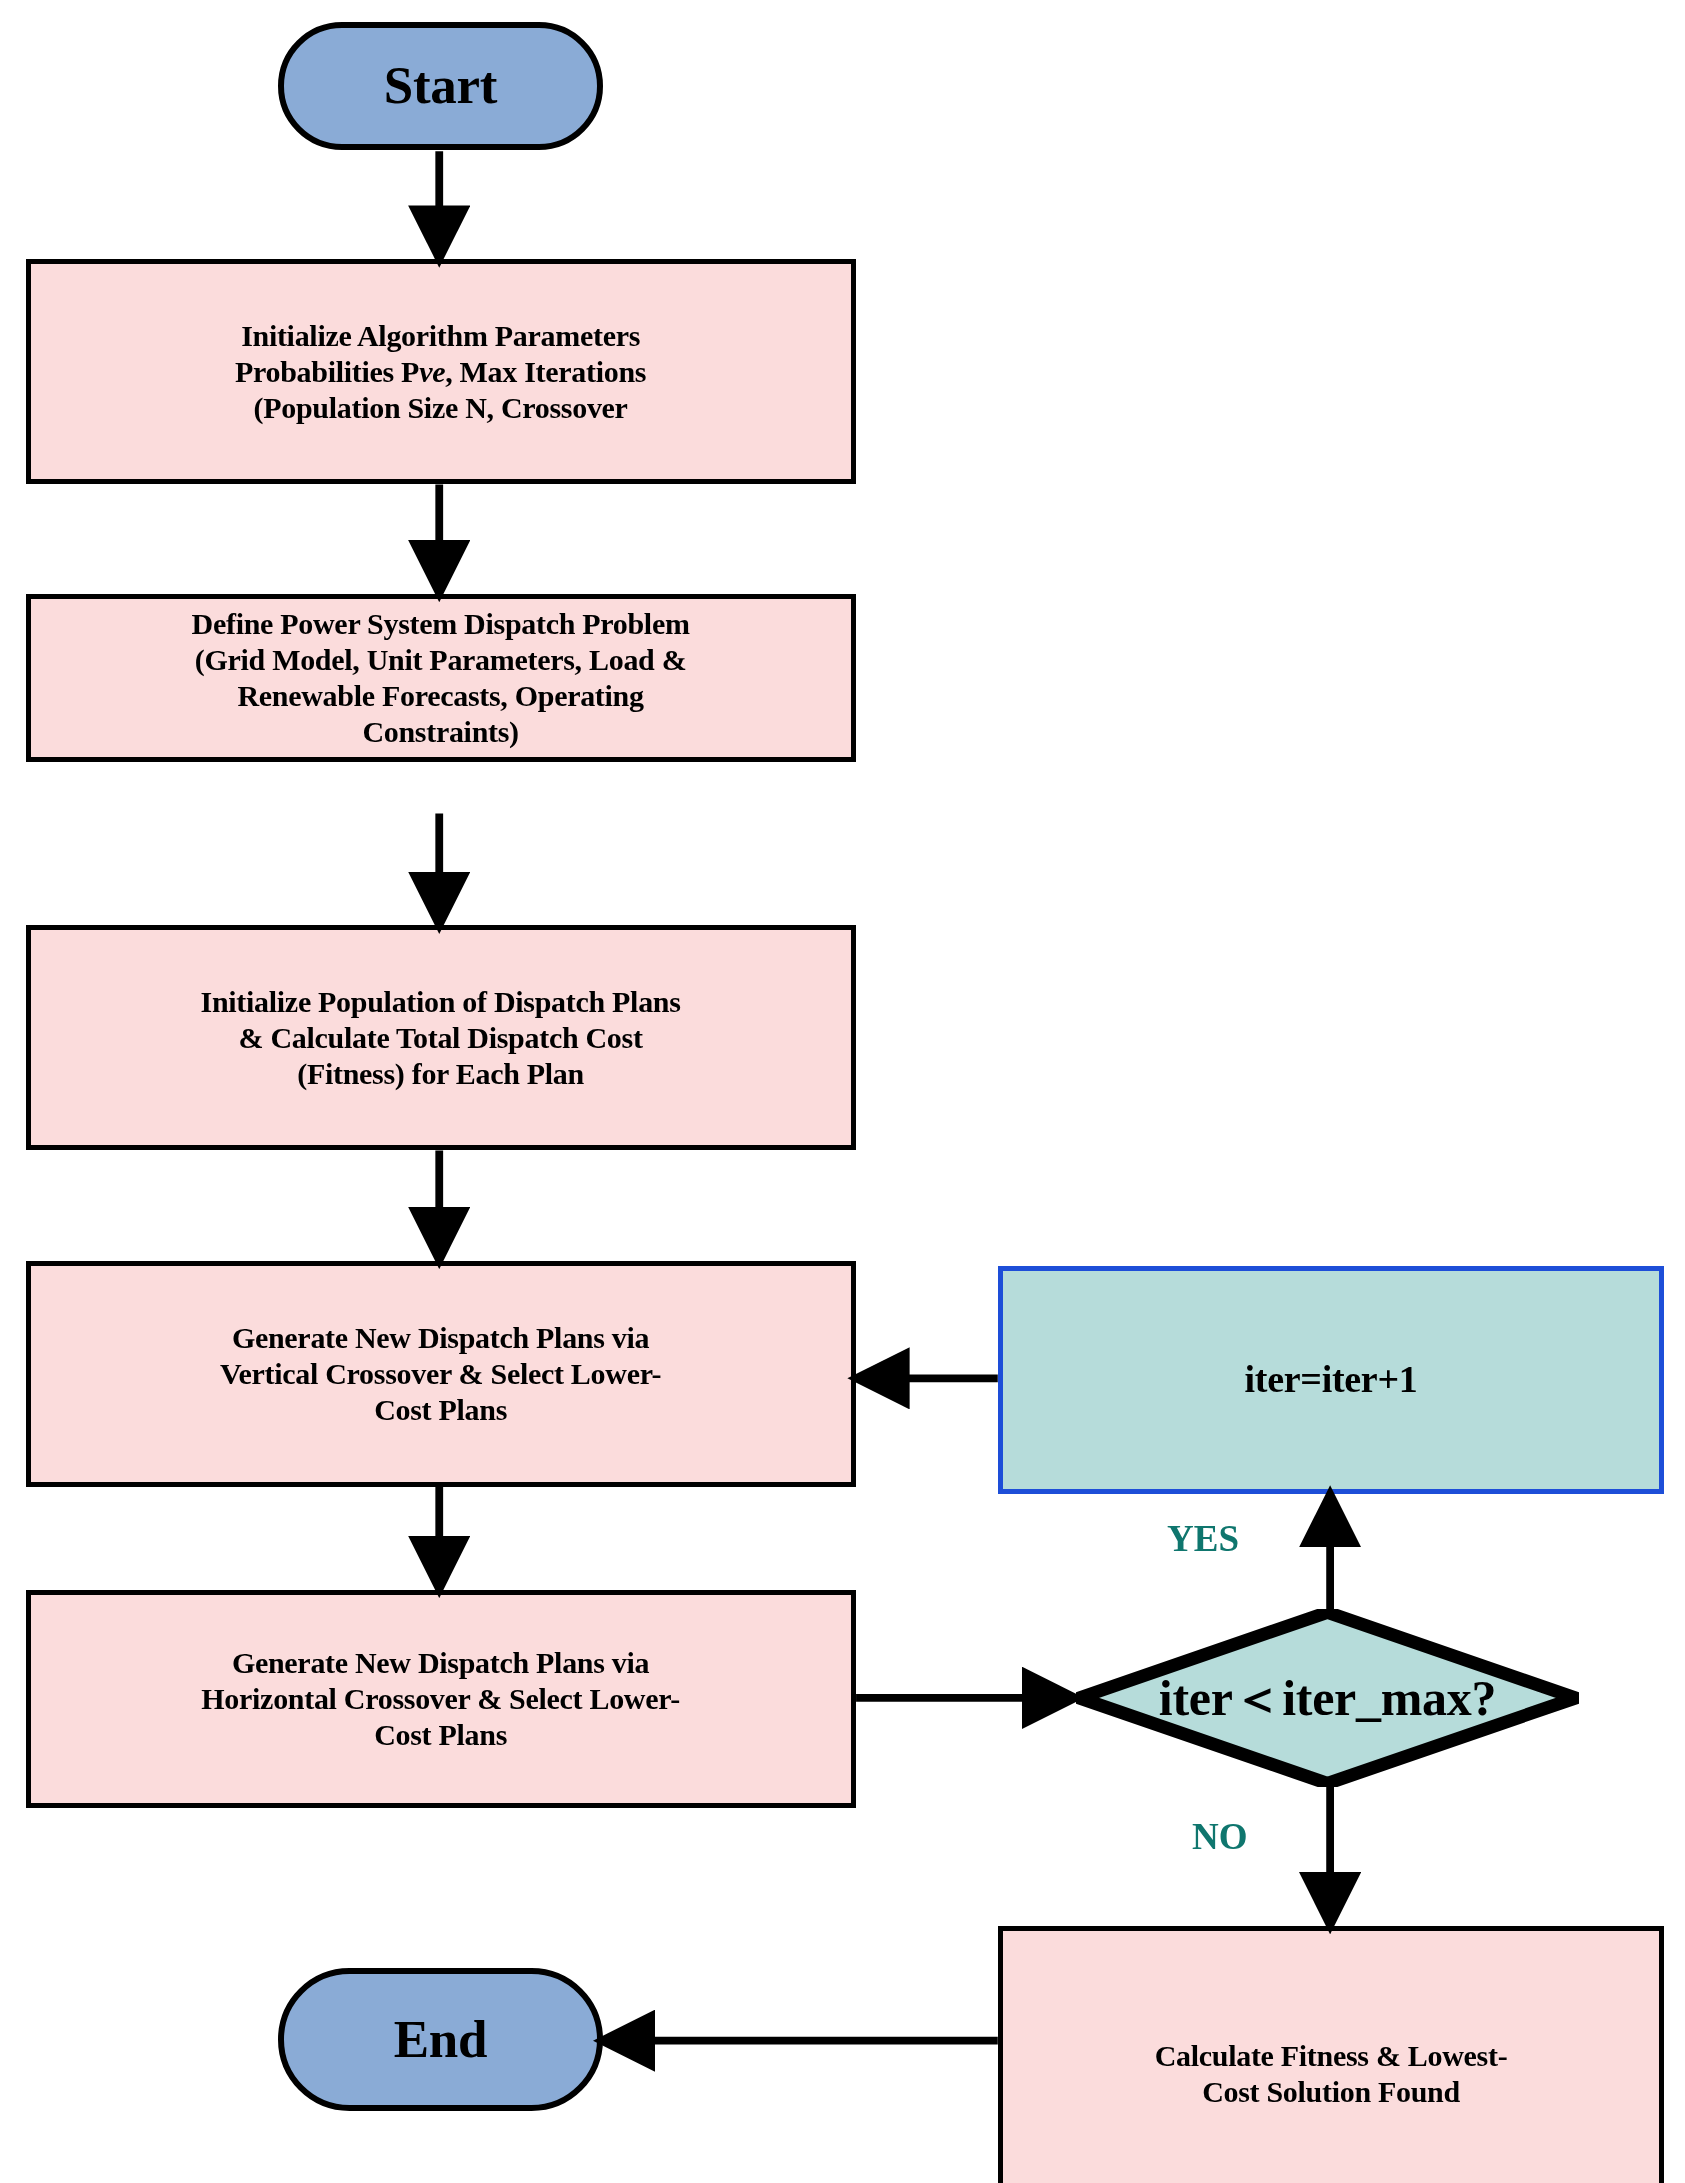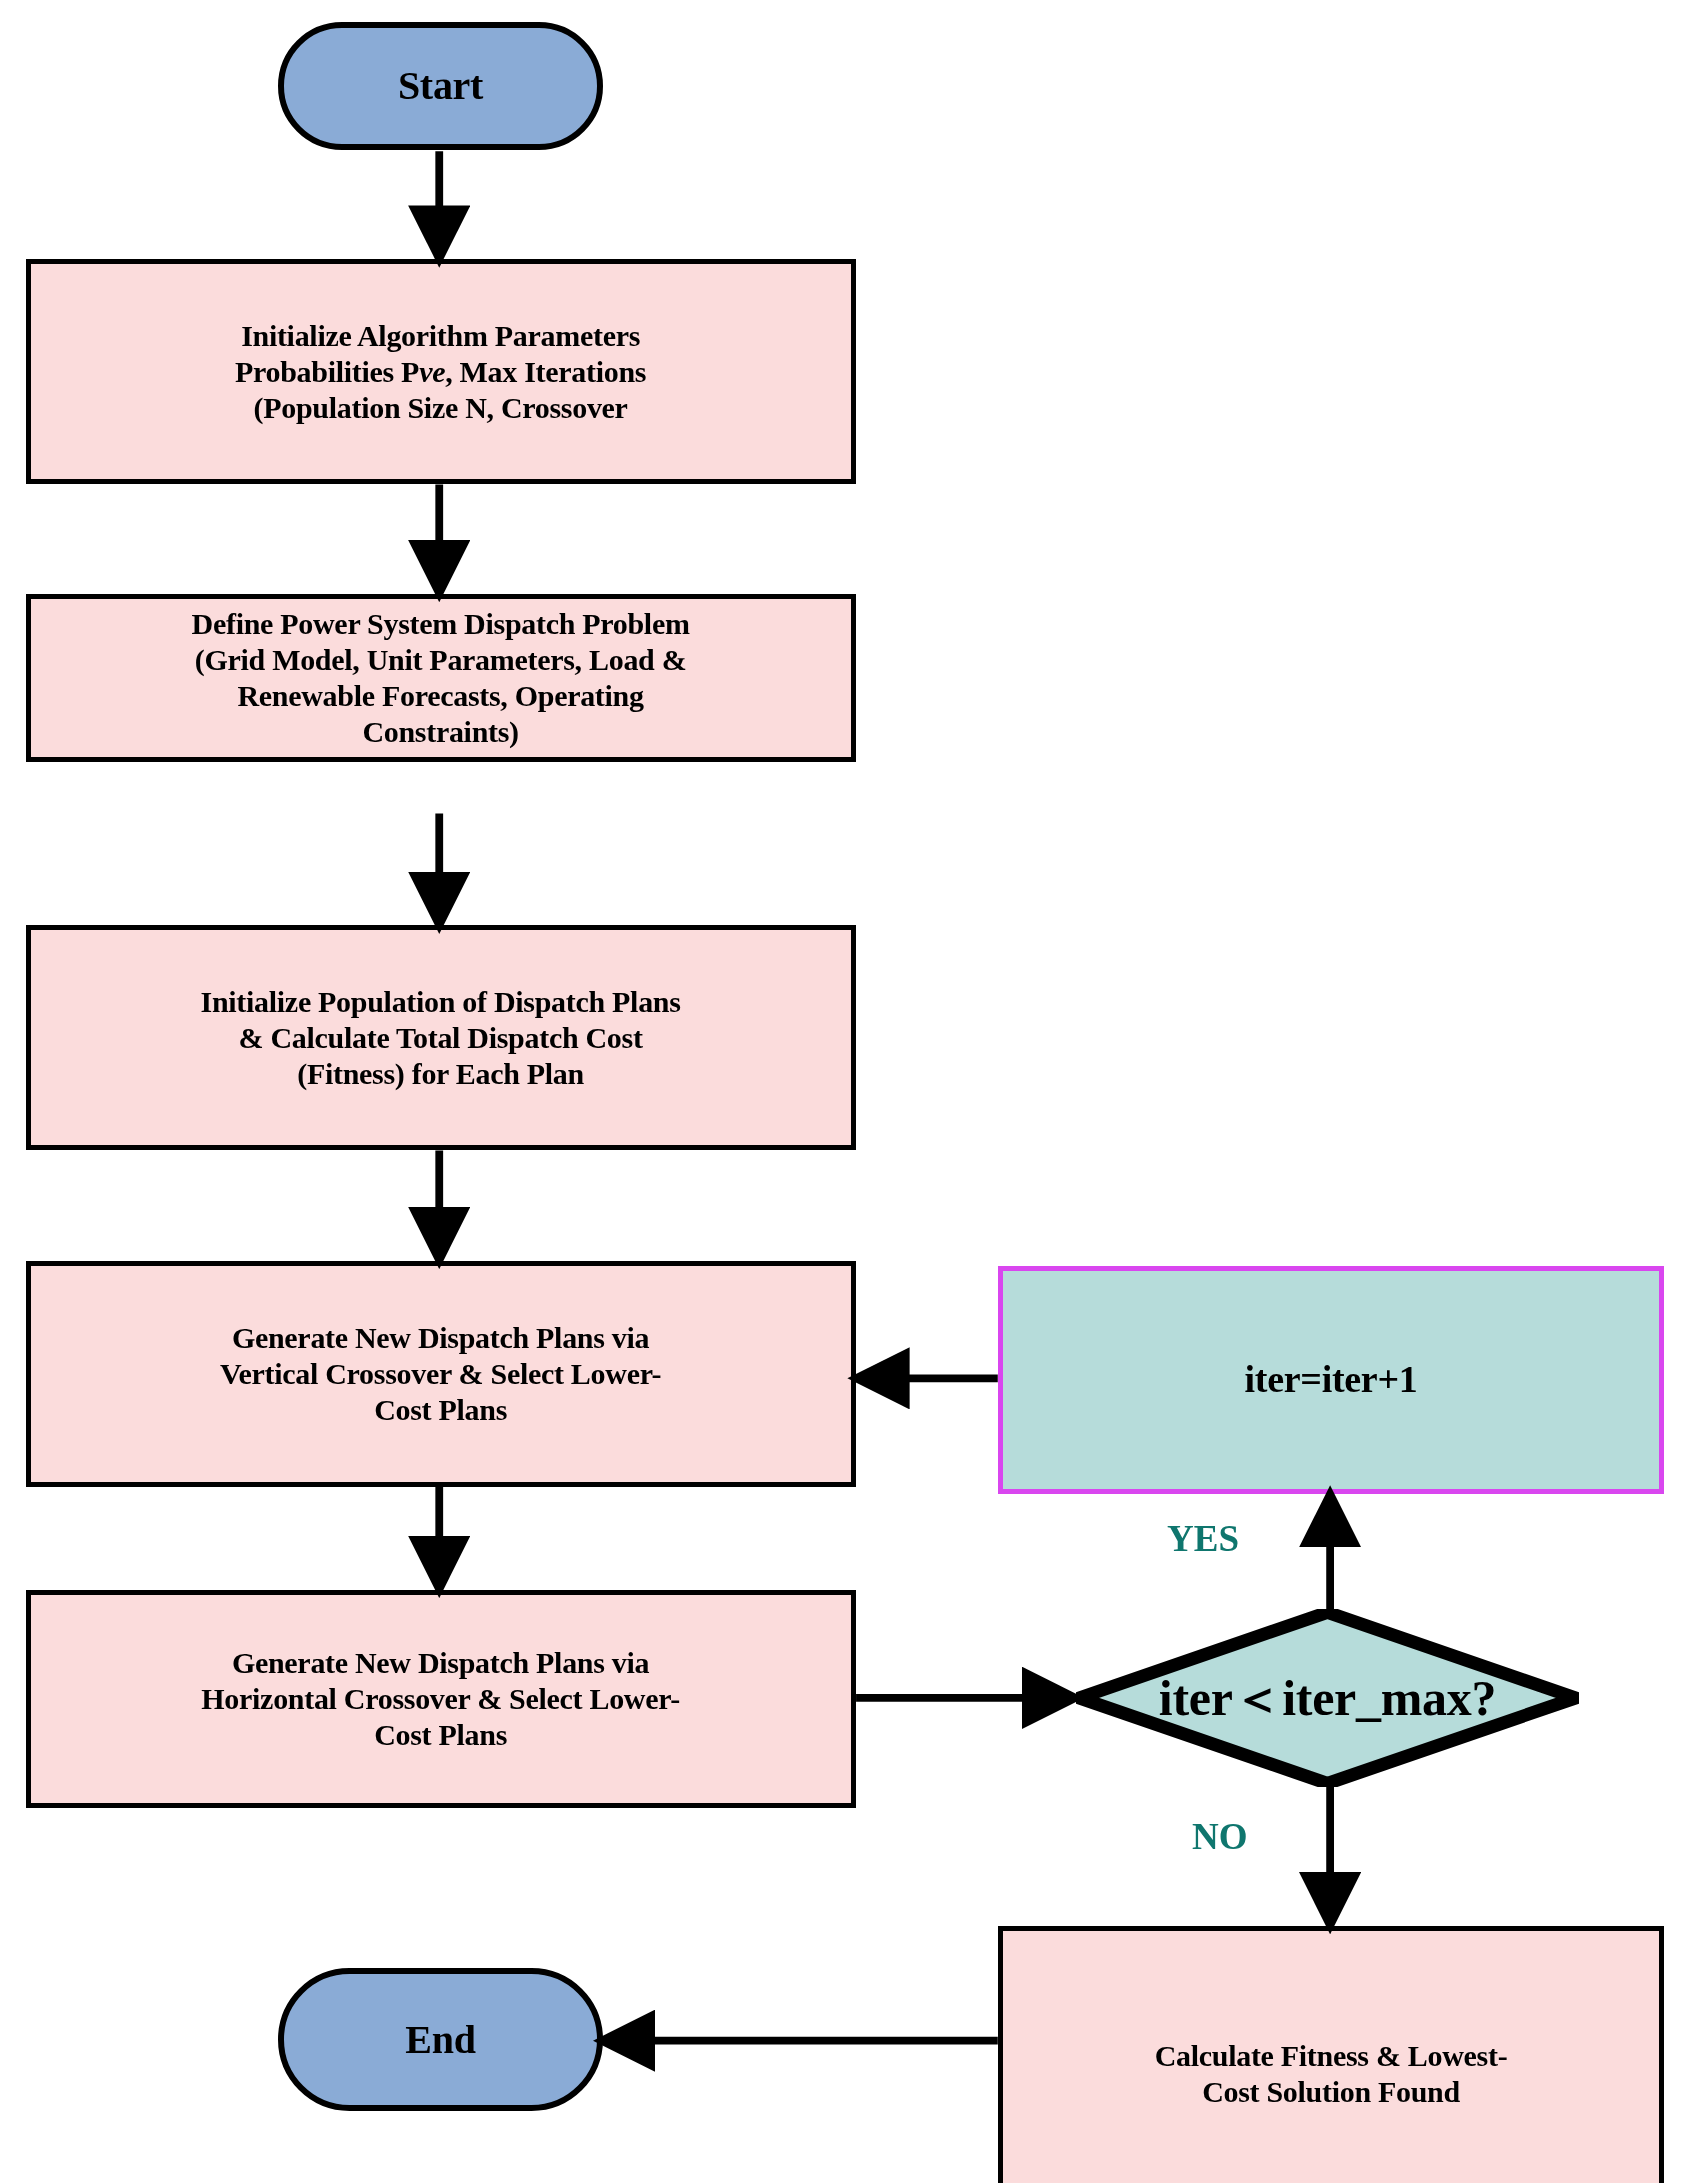--- a/index.html
+++ b/index.html
@@ -27,30 +27,30 @@
     line-height: 1.20;
     letter-spacing: -0.3px;
   }
   .process {
     border: 5px solid #000000;
     background: #fbdcdc;
     font-size: 30px;
     padding: 8px 10px;
   }
   .teal-box {
-    border: 5px solid #d946ef;
+    border: 5px solid #1d4ed8;
     background: #b6dcda;
     font-size: 38px;
     padding: 3.3px 10px;
   }
   .terminator {
     border: 6.1px solid #000000;
     background: #8aabd6;
     border-radius: 555px;
-    font-size: 40px;
+    font-size: 53px;
   }
   .decision {
     background: transparent;
     font-size: 50px;
   }
   .decision .diamond-shape {
     position: absolute;
     inset: 0;
     background: #b6dcda;
     border: 0;

